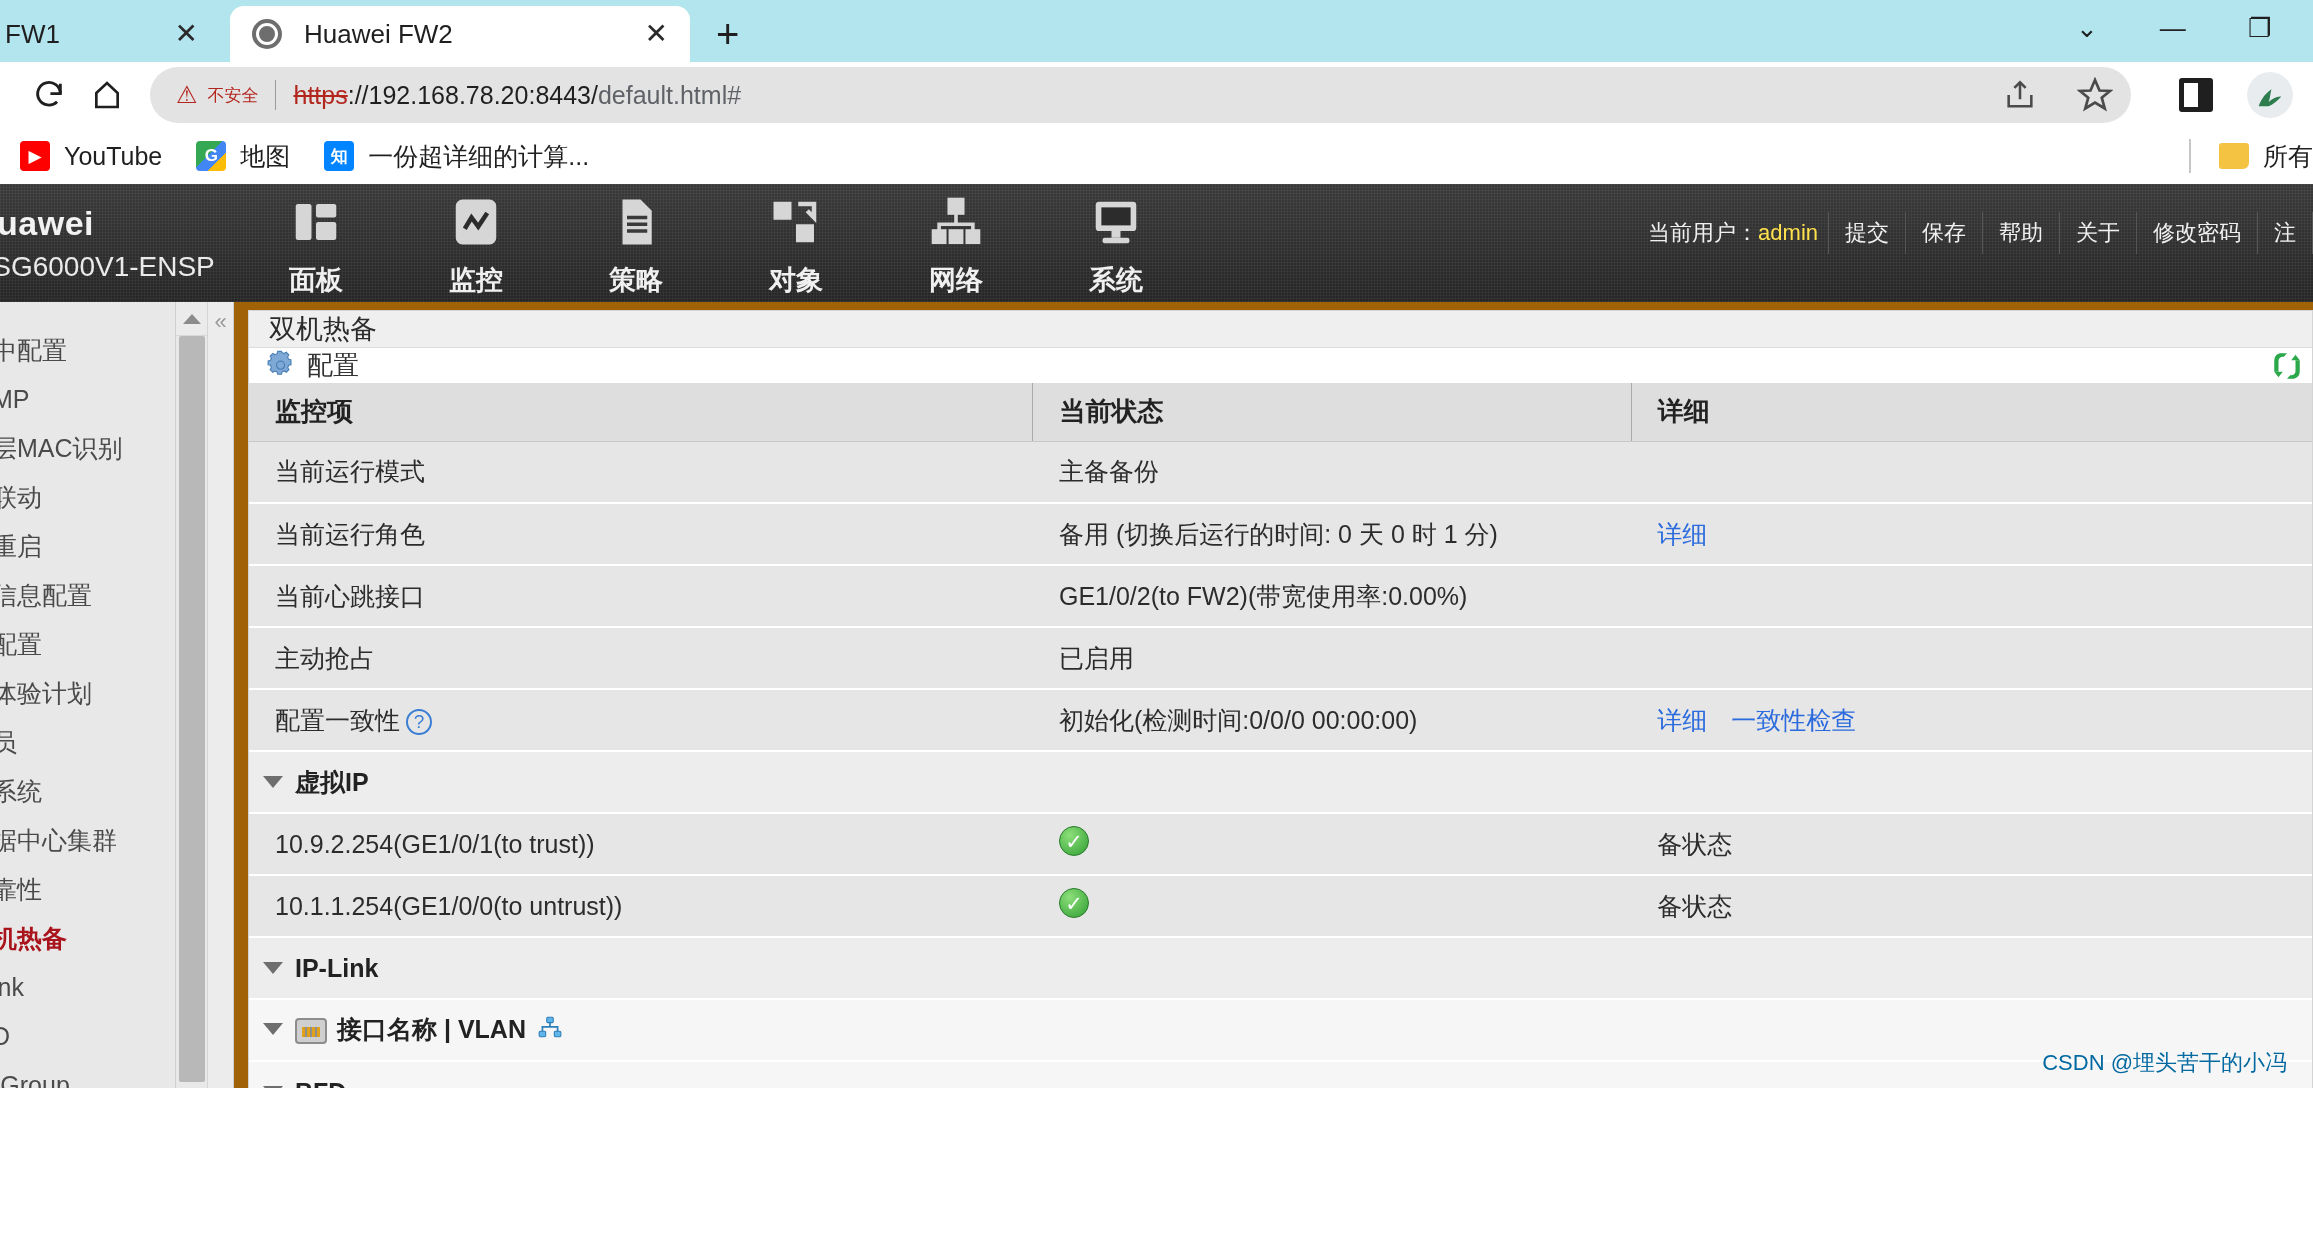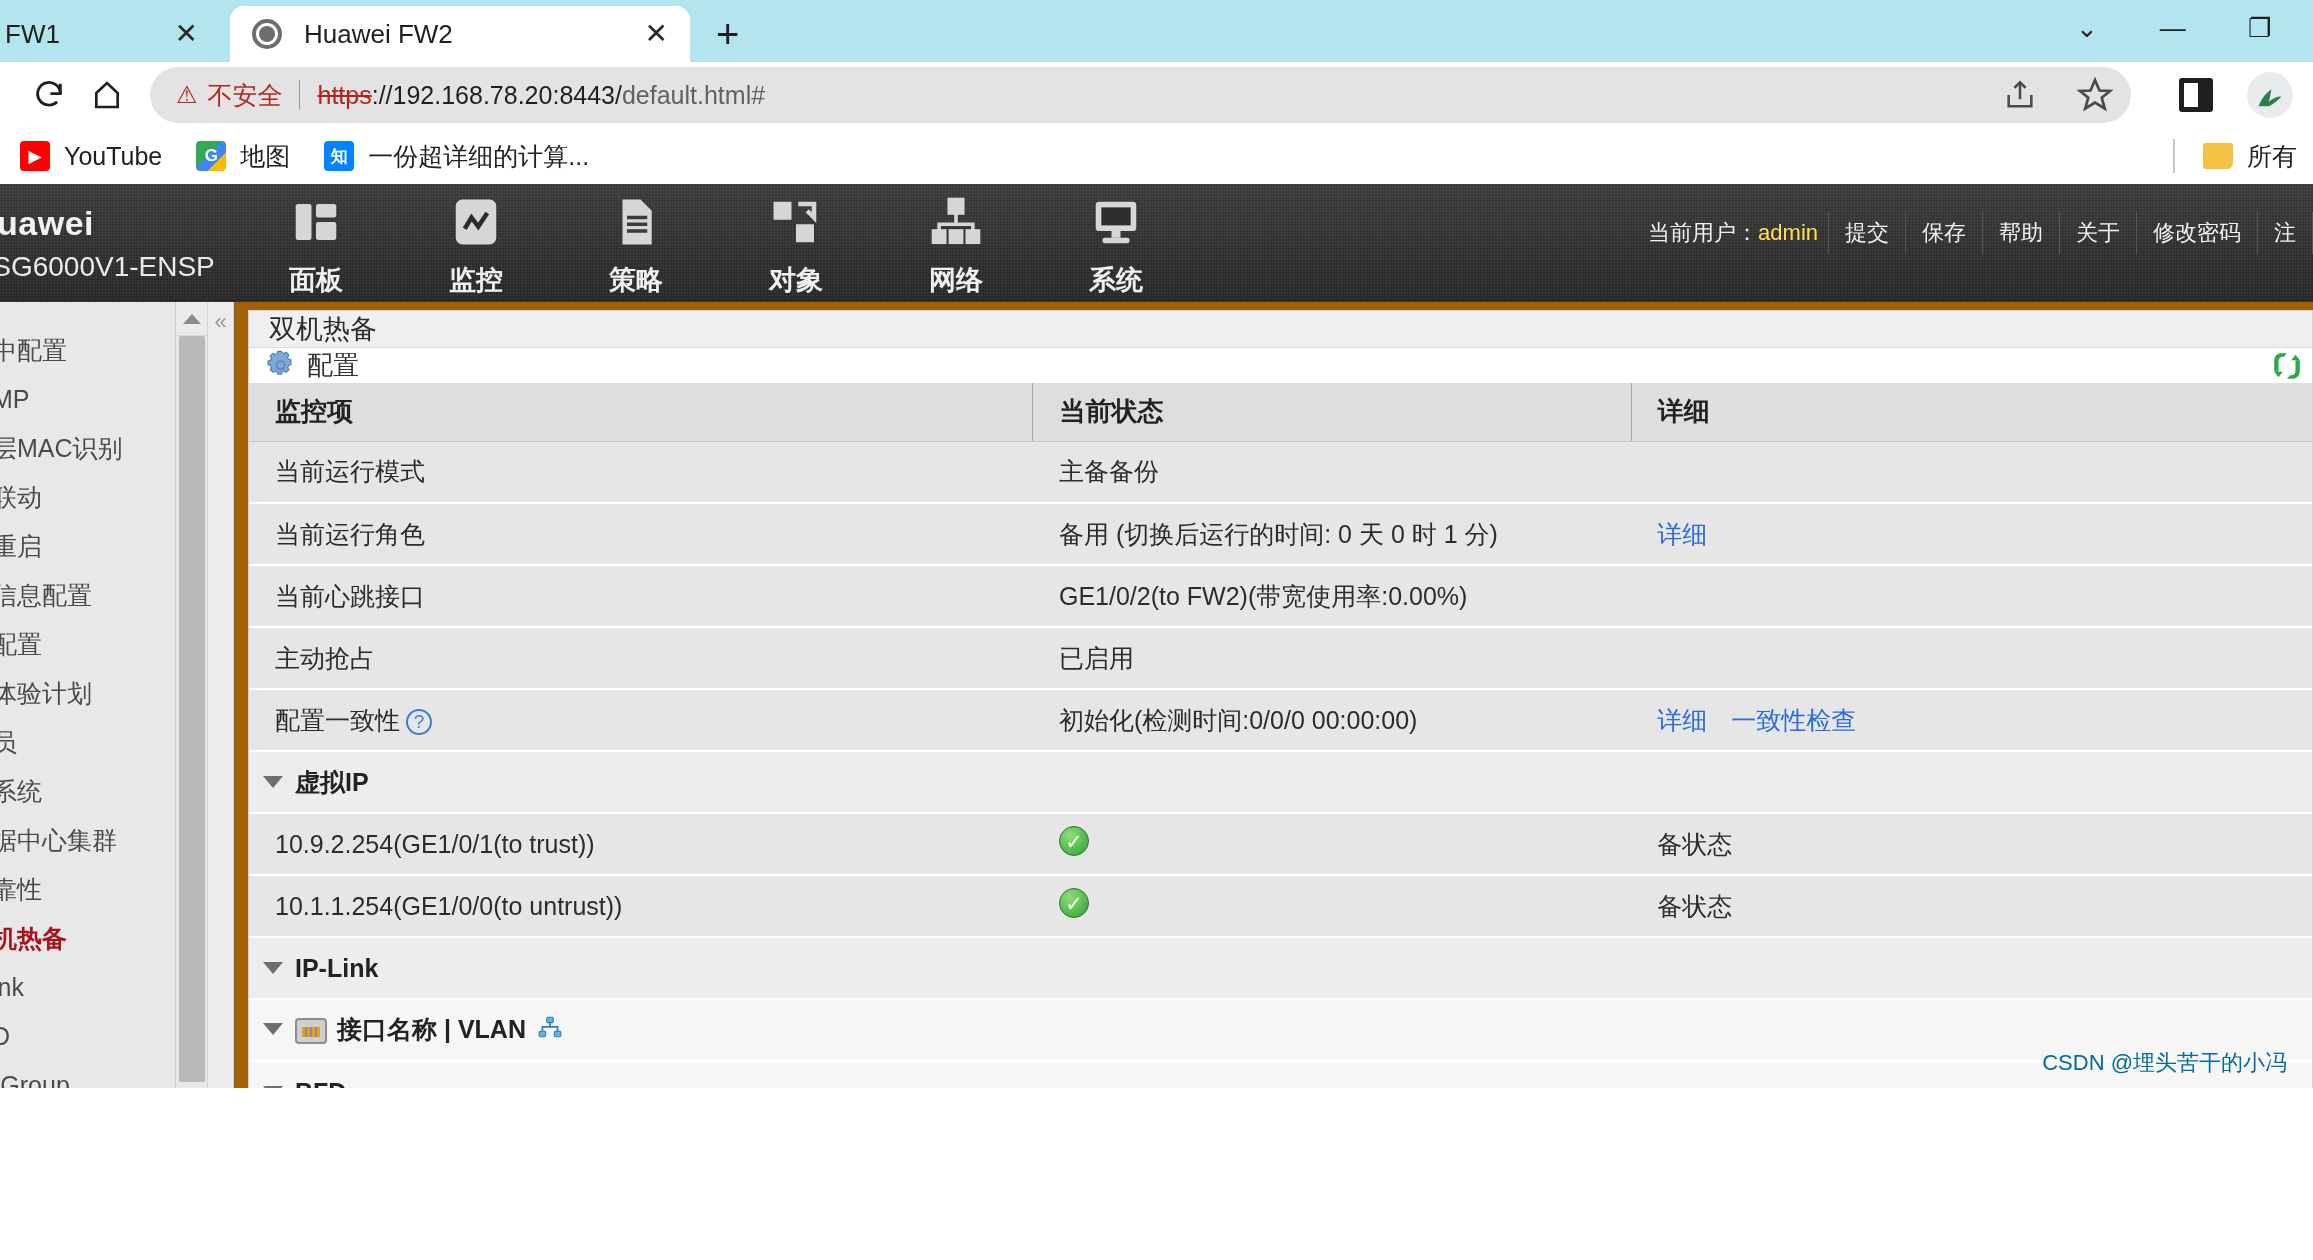--- a/index.html
+++ b/index.html
@@ -60,21 +60,21 @@
   .navbtn {
     width: 58px; height: 58px; display: flex; align-items: center;
     justify-content: center; cursor: pointer; color: #1f1f1f;
   }
   .omnibox {
     flex: 1; height: 56px; background: #e3e3e3; border-radius: 28px;
     display: flex; align-items: center; padding: 0 26px; margin: 0 14px;
     position: relative;
   }
   .warn-ico { color: #b3261e; font-size: 24px; margin-right: 10px; }
-  .notsecure { color: #b3261e; font-size: 25px; margin-right: 16px; }
+  .notsecure { color: #b3261e; font-size: 17px; margin-right: 16px; }
   .omnisep { width: 1px; height: 30px; background: #9a9a9a; margin-right: 18px; }
   .url { font-size: 25px; color: #1f1f1f; white-space: nowrap; }
   .url .scheme { color: #b3261e; text-decoration: line-through; }
   .url .dim { color: #5f6368; }
   .omni-actions { position: absolute; right: 18px; display: flex; gap: 40px; align-items:center; }
   .icon-btn { cursor: pointer; display: flex; align-items: center; justify-content: center; }
   .profile-pic {
     width: 46px; height: 46px; border-radius: 50%; background: #e9ecef;
     display: flex; align-items: center; justify-content: center;
     margin-left: 34px; cursor: pointer; overflow: hidden;
@@ -91,21 +91,21 @@
     height: 56px; background: #ffffff; display: flex; align-items: center;
     padding: 0 20px; position: relative;
   }
   .bm { display: flex; align-items: center; margin-right: 34px; cursor: pointer; }
   .bm-ico {
     width: 30px; height: 30px; margin-right: 14px; border-radius: 4px;
     flex: 0 0 auto; display: flex; align-items: center; justify-content: center;
     font-size: 17px; color: #fff; font-weight: bold;
   }
   .bm-label { font-size: 25px; color: #1f1f1f; white-space: nowrap; }
-  .bm-right { position: absolute; right: 16px; display: flex; align-items: center; }
+  .bm-right { position: absolute; right: 0; display: flex; align-items: center; }
   .bm-divider { width: 2px; height: 34px; background: #c6c6c6; margin-right: 28px; }
   .folder-ico {
     width: 30px; height: 26px; background: #f5c342; border-radius: 3px 3px 6px 3px;
     margin-right: 14px;
   }
 
   
   .app { position: relative; height: 904px; background: #fff; overflow: hidden; }
 
   .app-header {

